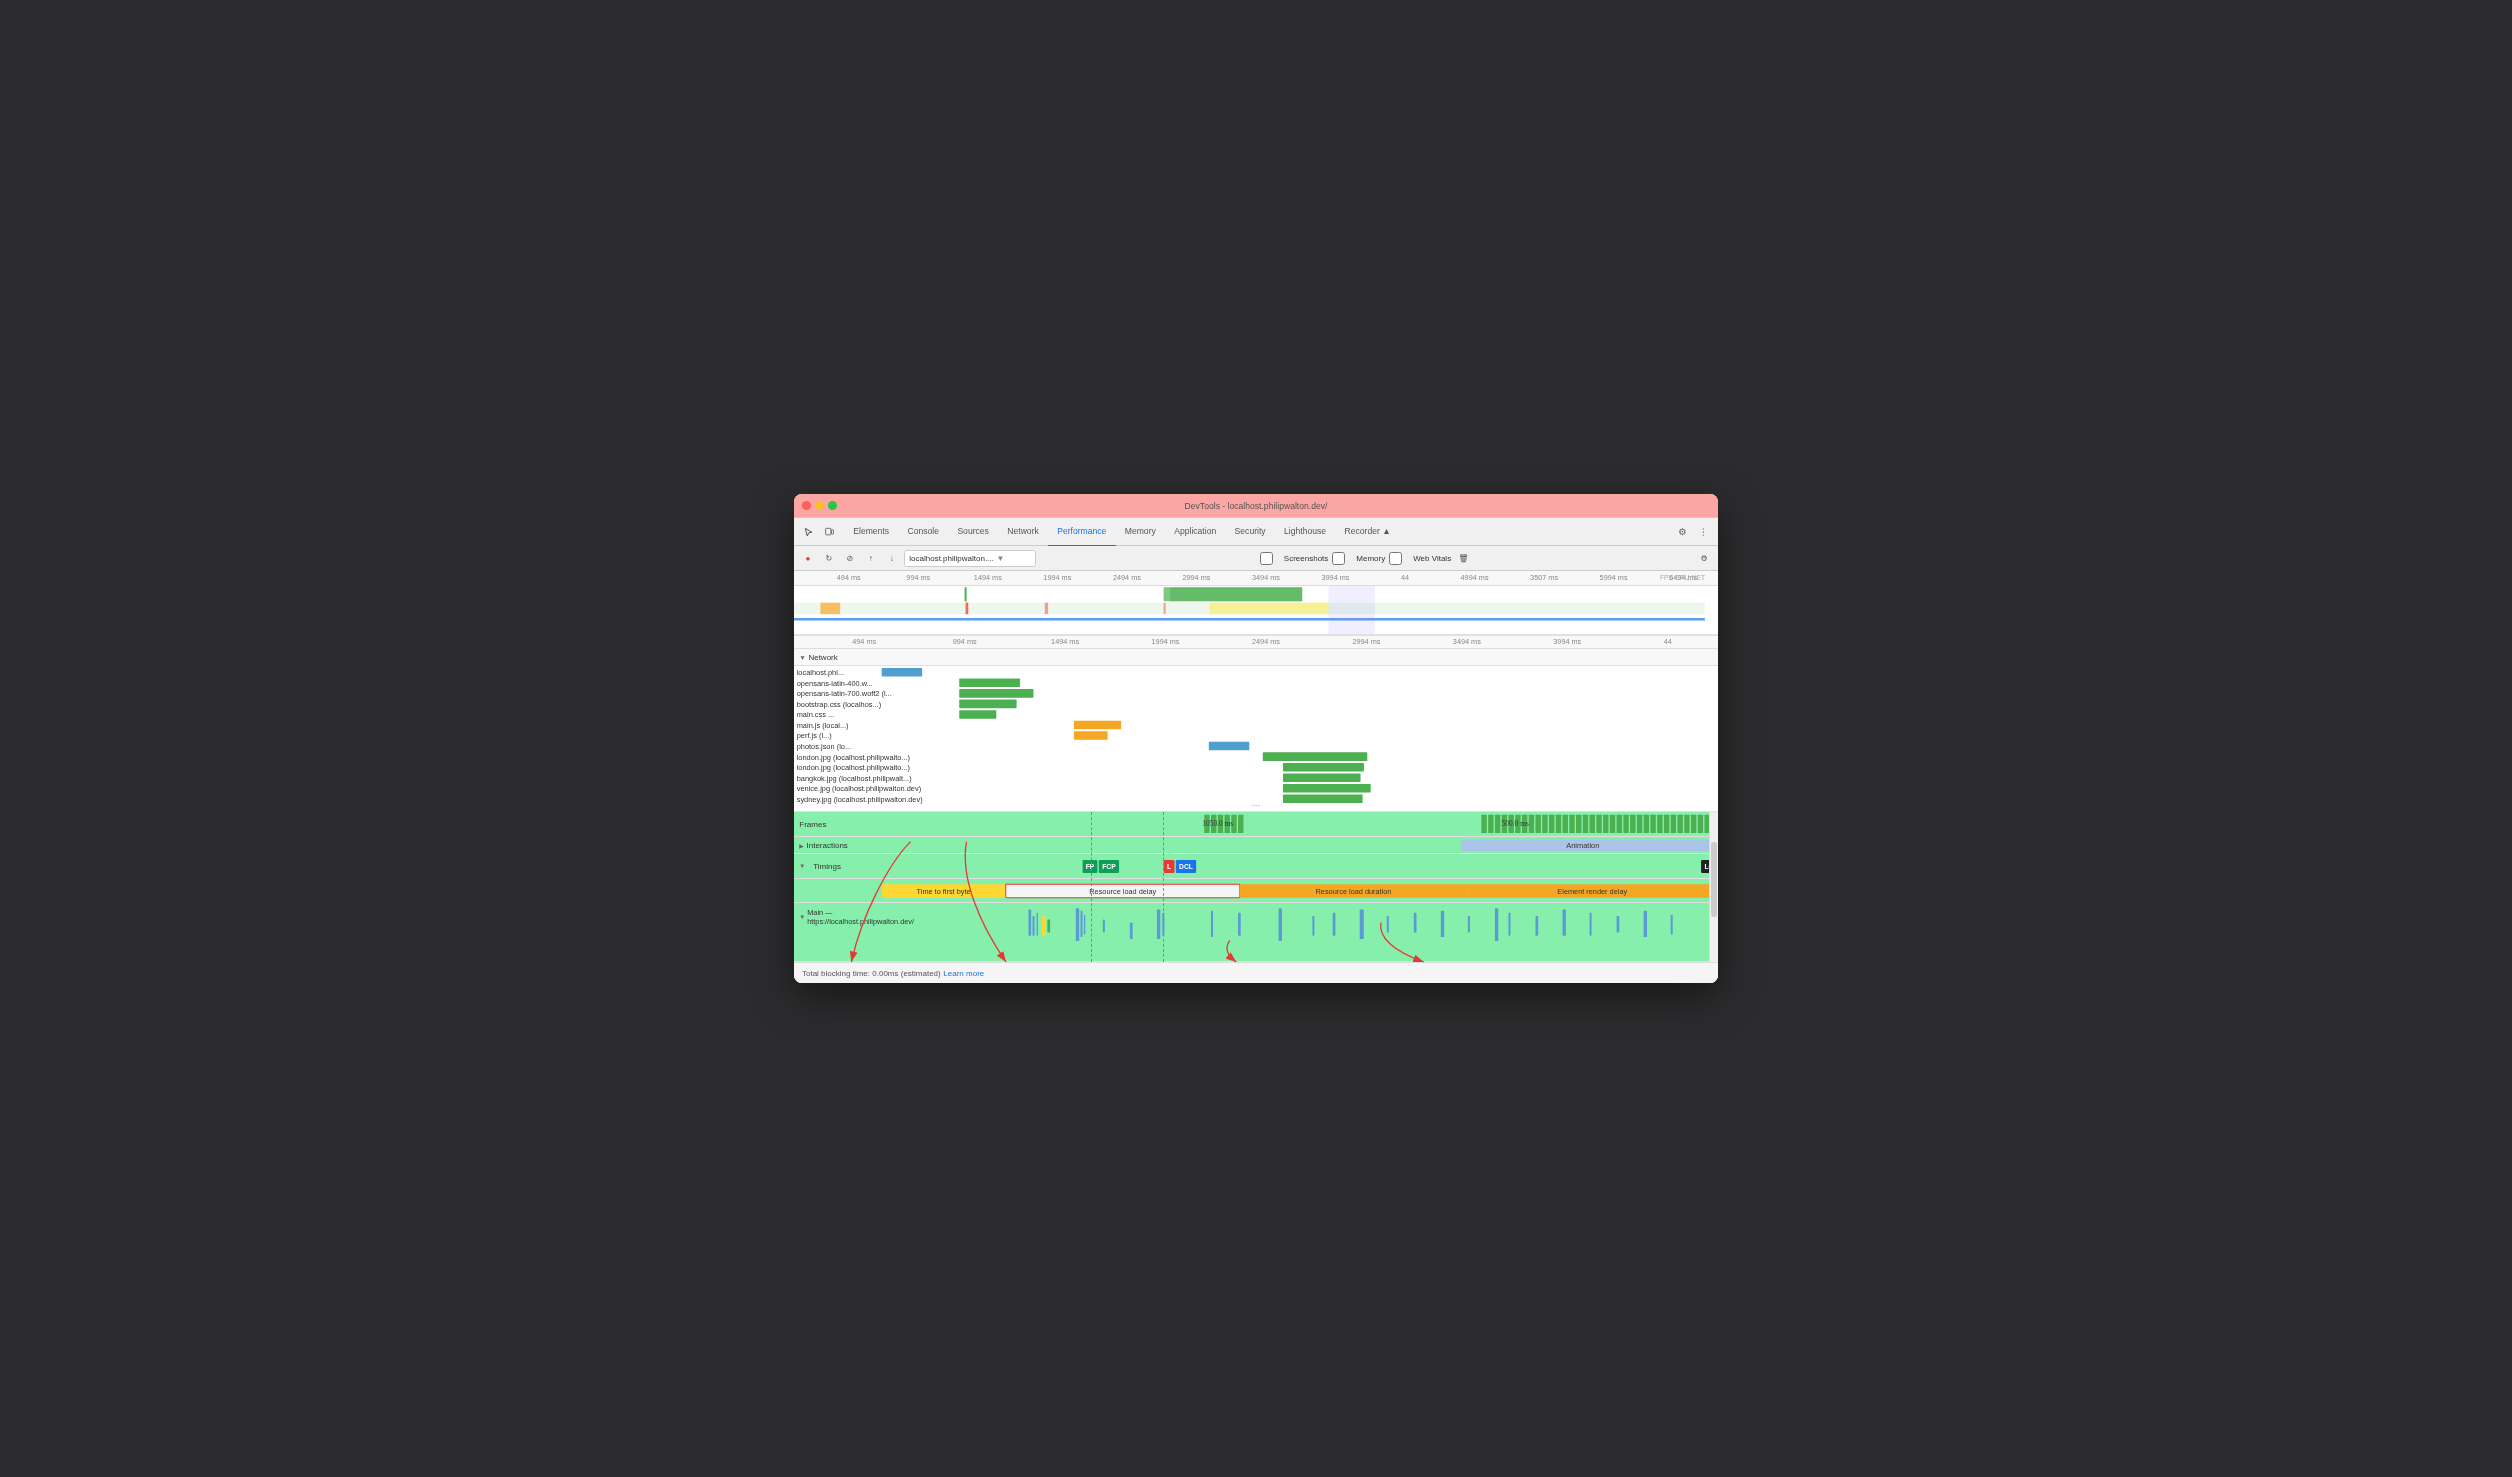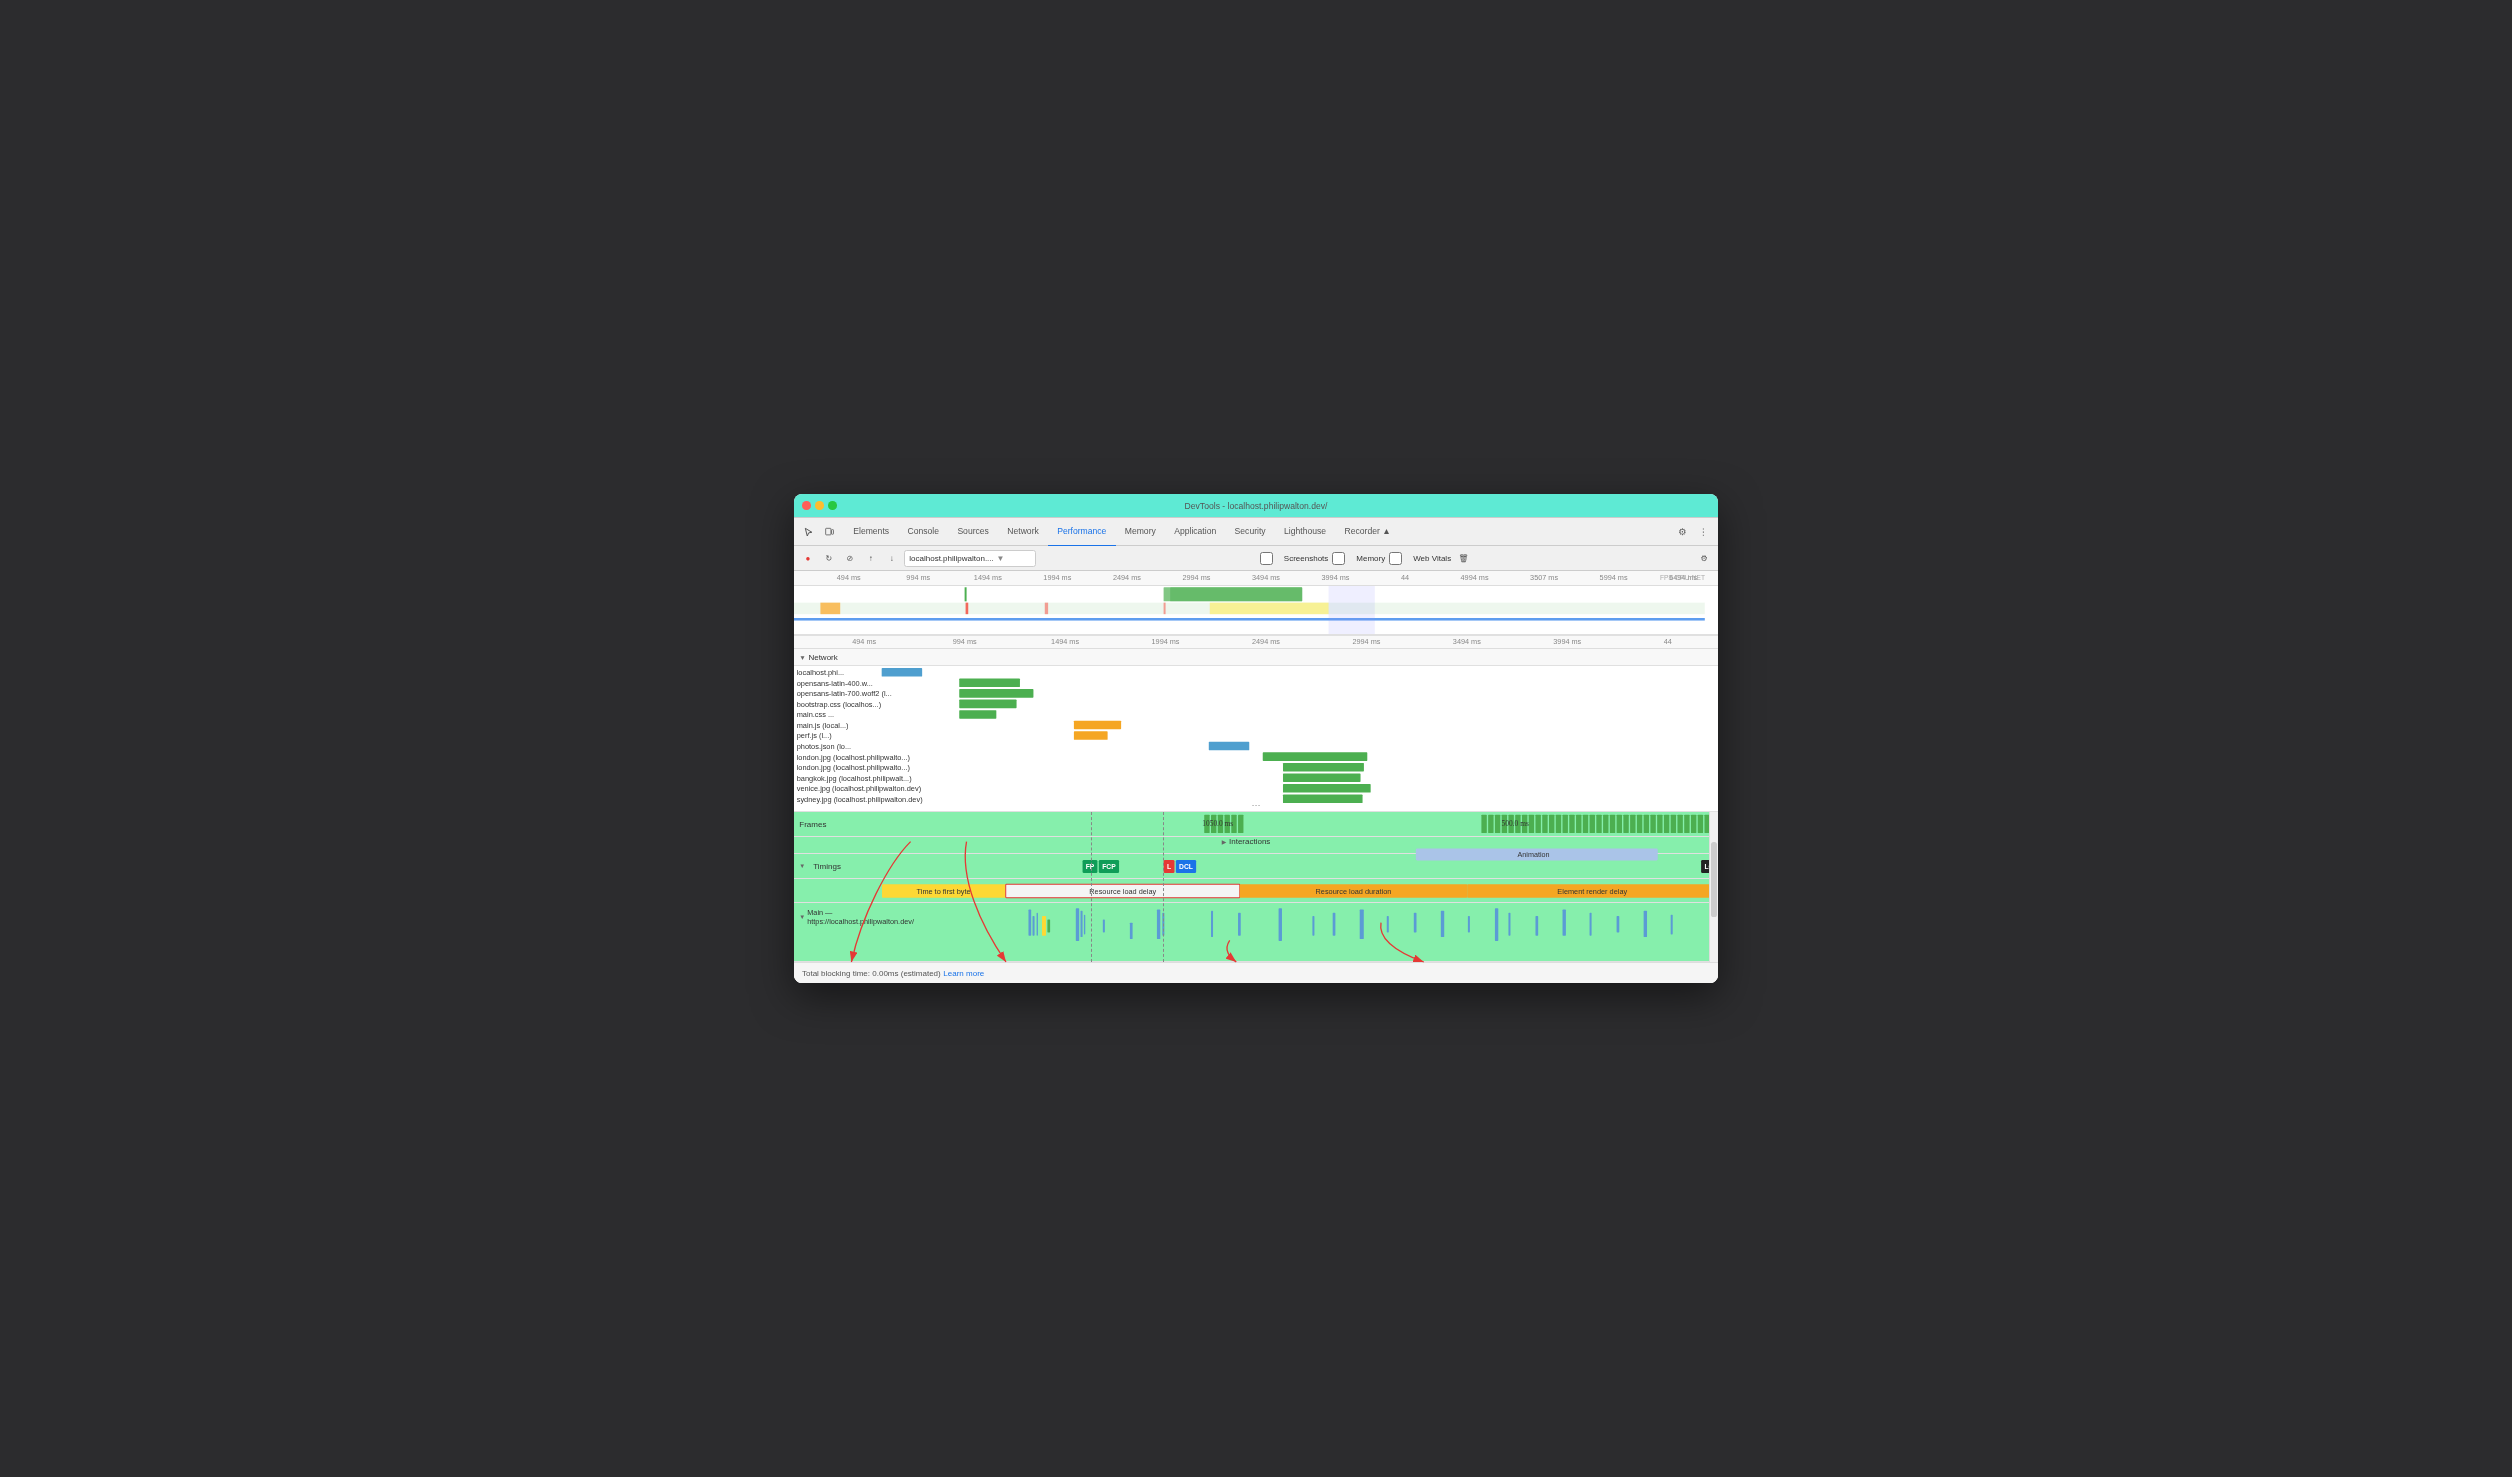--- a/index.html
+++ b/index.html
@@ -13,21 +13,21 @@
     }
     .window {
       width: 924px;
       background: #f5f5f5;
       border-radius: 8px;
       overflow: hidden;
       box-shadow: 0 13px 40px rgba(0,0,0,0.5);
     }
     
     .titlebar {
-      background: #5eead4;
+      background: #fca5a5;
       height: 24px;
       display: flex;
       align-items: center;
       padding: 0 8px;
       border-bottom: 0.7px solid #ccc;
       position: relative;
     }
     .traffic-lights {
       display: flex;
       gap: 4.6px;
@@ -219,23 +219,21 @@
     .frames-content {
       flex: 1;
       height: 100%;
       position: relative;
       overflow: hidden;
       font-family: Liberation Serif, serif;
     }
     .interactions-row {
       height: 17px;
       display: flex;
-      align-items: center;
       border-bottom: 0.7px solid #e0e0e0;
-      flex-direction: column;
     }
     .interactions-label {
       width: 79px;
       min-width: 79px;
       padding-left: 5.3px;
       font-size: 8px;
       color: #333;
       display: flex;
       align-items: center;
       gap: 2.6px;

